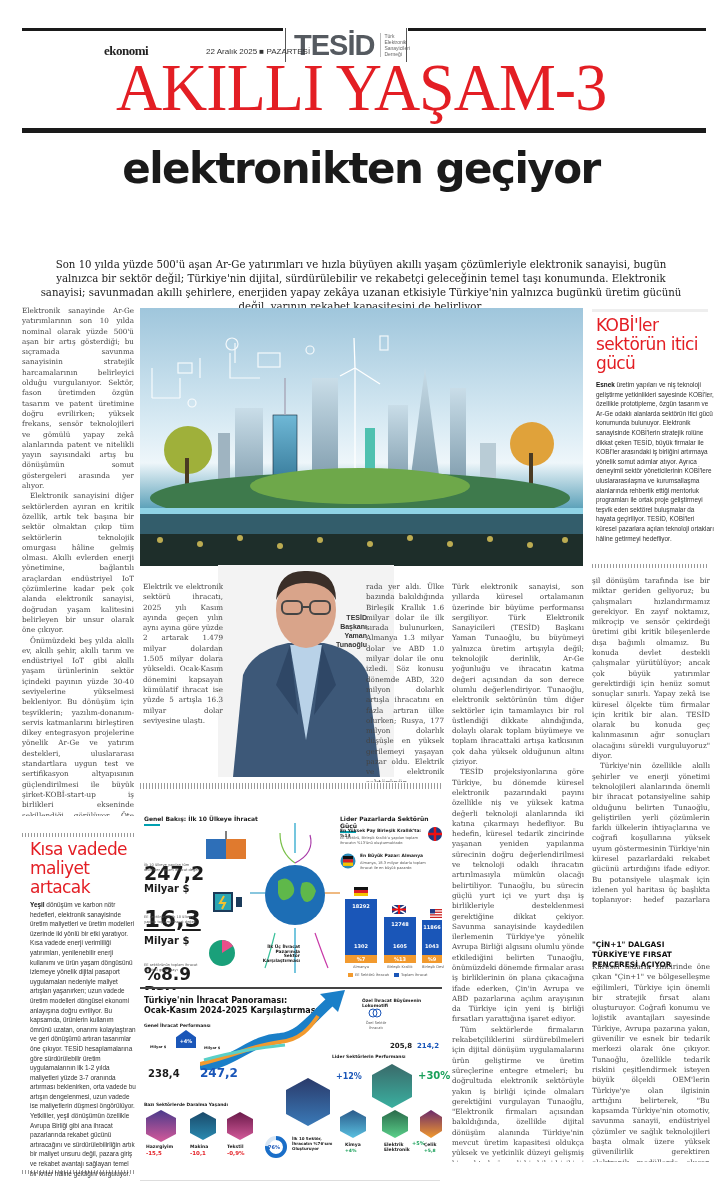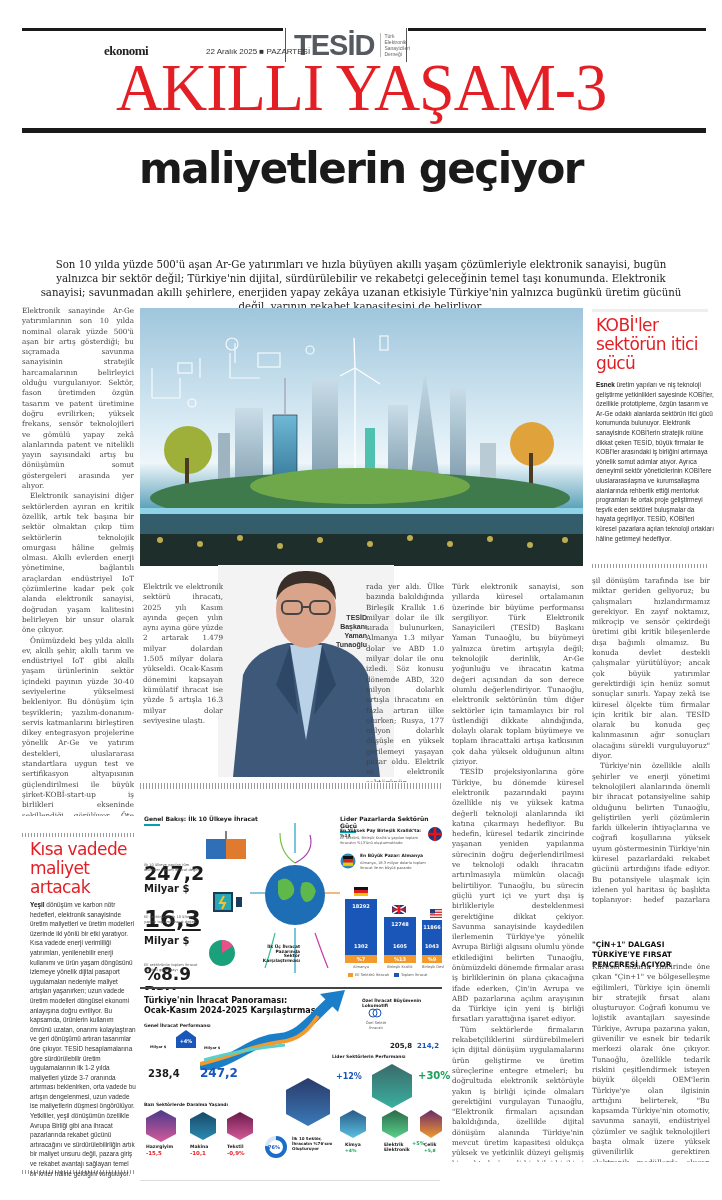--- a/index.html
+++ b/index.html
@@ -70,21 +70,21 @@
     <span>Sanayicileri</span><br>
     <span>Derneği</span>
   </span>
 </div>
 <div class="ekonomi">ekonomi</div>
 <div class="ekonomi-date">22 Aralık 2025 ■ PAZARTESİ</div>
 <div class="banner">AKILLI YAŞAM-3</div>
 <div class="bottom-rule"></div>
 
 <div class="headline">
-  <div>maliyetlerin geçiyor</div>
+  <div>elektronikten geçiyor</div>
 </div>
 <div class="deck">Son 10 yılda yüzde 500'ü aşan Ar-Ge yatırımları ve hızla büyüyen akıllı yaşam çözümleriyle elektronik sanayisi, bugün yalnızca bir sektör değil; Türkiye'nin dijital, sürdürülebilir ve rekabetçi geleceğinin temel taşı konumunda. Elektronik sanayisi; savunmadan akıllı şehirlere, enerjiden yapay zekâya uzanan etkisiyle Türkiye'nin yalnızca bugünkü üretim gücünü değil, yarının rekabet kapasitesini de belirliyor.</div>
 
 <div class="col" style="left:22px; top:306px; width:112px; height:510px; overflow:hidden;">
   <p>Elektronik sanayinde Ar-Ge yatırımlarının son 10 yılda nominal olarak yüzde 500'ü aşan bir artış gösterdiği; bu sıçramada savunma sanayisinin stratejik harcamalarının belirleyici olduğu vurgulanıyor. Sektör, fason üretimden özgün tasarım ve patent üretimine doğru evrilirken; yüksek frekans, sensör teknolojileri ve gömülü yapay zekâ alanlarında patent ve nitelikli yayın sayısındaki artış bu dönüşümün somut göstergeleri arasında yer alıyor.</p>
   <p>Elektronik sanayisini diğer sektörlerden ayıran en kritik özellik, artık tek başına bir sektör olmaktan çıkıp tüm sektörlerin teknolojik omurgası hâline gelmiş olması. Akıllı evlerden enerji yönetimine, bağlantılı araçlardan endüstriyel IoT çözümlerine kadar pek çok alanda elektronik sanayisi, doğrudan yaşam kalitesini belirleyen bir unsur olarak öne çıkıyor.</p>
   <p>Önümüzdeki beş yılda akıllı ev, akıllı şehir, akıllı tarım ve endüstriyel IoT gibi akıllı yaşam ürünlerinin sektör içindeki payının yüzde 30-40 seviyelerine yükselmesi bekleniyor. Bu dönüşüm için teşviklerin; yazılım-donanım-servis katmanlarını birleştiren dikey entegrasyon projelerine yönelik Ar-Ge ve yatırım destekleri, uluslararası standartlara uygun test ve sertifikasyon altyapısının güçlendirilmesi ile büyük şirket-KOBİ-start-up iş birlikleri ekseninde şekillendiği görülüyor. Öte yandan Türkiye'nin dijital dönüşüm alanında tasarım ve seri üretim yetkinliğinin güçlü olduğu; ancak mikroçip ve sensör çekirdeği üretiminde dışa bağımlılık kritik.</p>
 
 </div>
 

